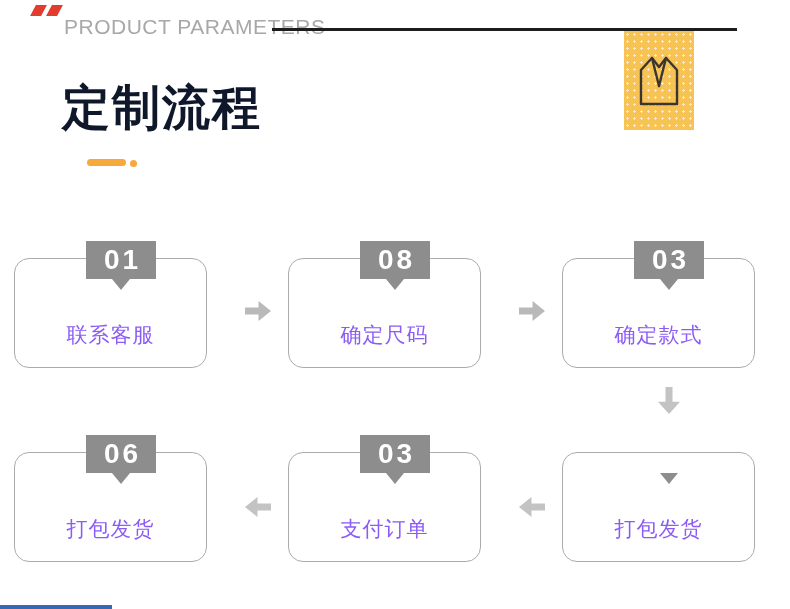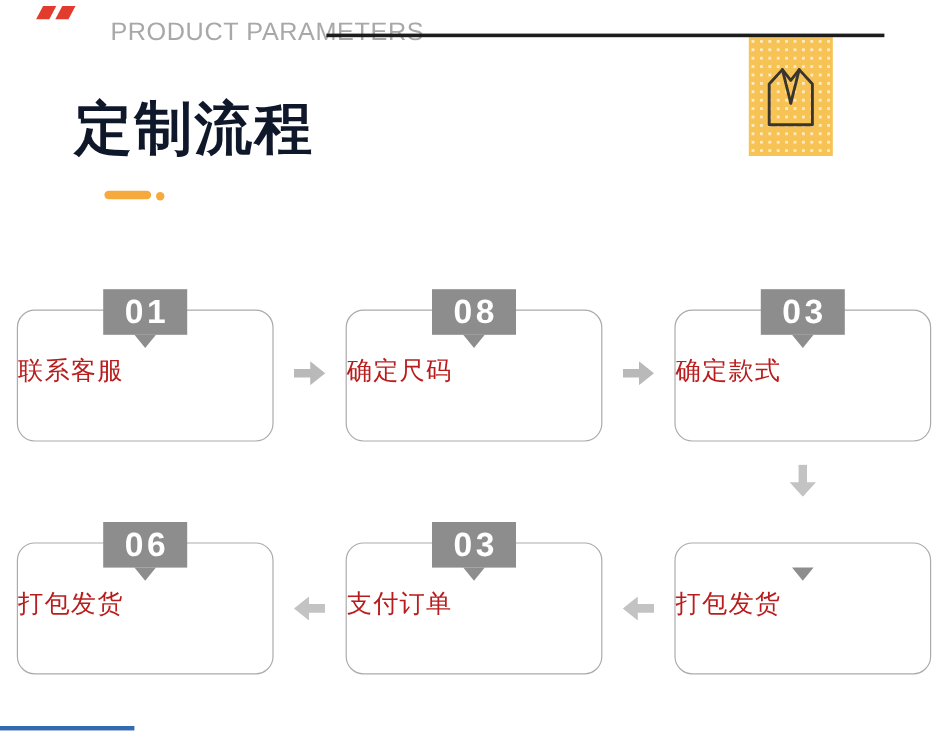--- a/index.html
+++ b/index.html
@@ -5,54 +5,54 @@
   html,body{margin:0;padding:0;background:#fff;}
   .canvas{
     position:relative;width:790px;height:609px;background:#ffffff;overflow:hidden;
     font-family:"Liberation Sans","DejaVu Sans",sans-serif;
   }
   
   .red-marks{position:absolute;left:33px;top:5px;display:flex;gap:5px;}
   .red-marks i{display:block;width:11px;height:11px;background:#e23c2e;transform:skewX(-28deg);}
   .eyebrow{
     position:absolute;left:64px;top:15px;font-size:21px;letter-spacing:.5px;
-    color:#a8a8a8;white-space:nowrap;margin-left:28px;
+    color:#a8a8a8;white-space:nowrap;
   }
   .header-line{position:absolute;left:272px;top:28px;width:465px;height:3px;background:#1d1d1d;z-index:3;}
   .icon-tile{
     position:absolute;left:624px;top:31px;width:70px;height:99px;z-index:2;
     background-color:#f8c355;
     background-image:radial-gradient(rgba(255,255,255,.65) 1.1px, rgba(255,255,255,0) 1.2px);
     background-size:7px 7px;
     display:flex;align-items:center;justify-content:center;
   }
   .page-title{
     position:absolute;left:62px;top:80px;font-size:48px;font-weight:900;
     color:#0f172a;letter-spacing:2px;line-height:1.15;white-space:nowrap;
   }
   .accent-bar{position:absolute;left:87px;top:159px;width:39px;height:7px;border-radius:4px;background:#f6a93d;}
   .accent-dot{position:absolute;left:130px;top:160px;width:7px;height:7px;border-radius:50%;background:#f6a93d;}
   
   .step{
-    position:absolute;width:214px;height:110px;background:#fff;
+    position:absolute;width:193px;height:110px;background:#fff;
     border:1px solid #ababab;border-radius:15px;box-sizing:border-box;
   }
   .badge{
     position:absolute;left:71px;top:-18px;width:70px;height:38px;background:#8d8d8d;
     color:#ffffff;font-size:28px;font-weight:600;letter-spacing:3px;
     display:flex;align-items:center;justify-content:center;text-indent:3px;
   }
   .badge-tip{
     position:absolute;left:97px;top:20px;width:0;height:0;
     border-left:9px solid transparent;border-right:9px solid transparent;
     border-top:11px solid #8d8d8d;
   }
   .step-label{
-    position:absolute;left:0;right:0;top:36px;
-    font-size:21px;color:#b91c1c;letter-spacing:1px;
+    position:absolute;left:0;right:0;top:62px;text-align:center;
+    font-size:21px;color:#8b5cf6;letter-spacing:1px;
   }
   .arrow-right{
     position:absolute;width:26px;height:20px;background:#b9b9b9;
     clip-path:polygon(0 32%,52% 32%,52% 0,100% 50%,52% 100%,52% 68%,0 68%);
   }
   .arrow-left{
     position:absolute;width:26px;height:20px;background:#c3c3c3;
     clip-path:polygon(100% 32%,48% 32%,48% 0,0 50%,48% 100%,48% 68%,100% 68%);
   }
   .arrow-down{

